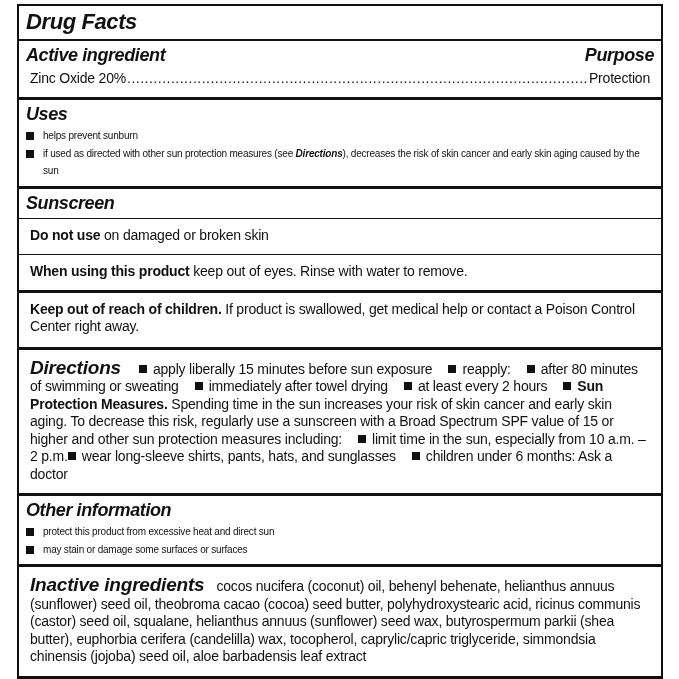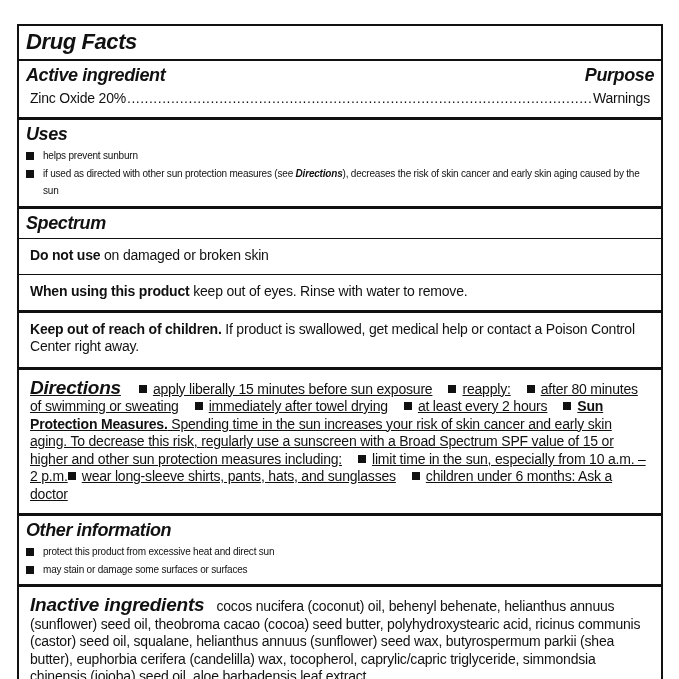--- a/index.html
+++ b/index.html
@@ -7,21 +7,21 @@
     padding: 0;
     background: #ffffff;
     font-family: "Liberation Sans", "DejaVu Sans", sans-serif;
     color: #111111;
   }
   .page {
     width: 679px;
     height: 679px;
     background: #ffffff;
     box-sizing: border-box;
-    padding: 24px 16px 7px 17px;
+    padding: 4px 16px 7px 17px;
     overflow: hidden;
   }
   .label {
     border: 2.5px solid #111111;
     background: #ffffff;
     box-sizing: border-box;
     min-height: 662px;
   }
   .sec {
     padding: 3px 7px 6px 7px;
@@ -128,59 +128,59 @@
     <div class="rule-thin"></div>
 
     <div class="sec">
       <div class="row">
         <h2>Active ingredient</h2>
         <h2>Purpose</h2>
       </div>
       <div class="row body-txt">
         <span>Zinc Oxide 20%</span>
         <span class="leader"></span>
-        <span>Warnings</span>
+        <span>Protection</span>
       </div>
     </div>
     <div class="rule-thick"></div>
 
     <div class="sec">
       <h2>Uses</h2>
       <ul class="sqlist">
         <li>
           <span class="sq"></span>
           <span>helps prevent sunburn</span>
         </li>
         <li>
           <span class="sq"></span>
           <span>if used as directed with other sun protection measures (see </span><span class="i">Directions</span><span>), decreases the risk of skin cancer and early skin aging caused by the sun</span>
         </li>
       </ul>
     </div>
     <div class="rule-thick"></div>
 
     <div class="sec" style="padding-bottom:4px;">
-      <h2>Spectrum</h2>
+      <h2>Sunscreen</h2>
     </div>
     <div class="rule-thin"></div>
     <div class="warn-row body-txt">
       <span class="b">Do not use</span><span> on damaged or broken skin</span>
     </div>
     <div class="rule-thin"></div>
     <div class="warn-row body-txt">
       <span class="b">When using this product</span><span> keep out of eyes. Rinse with water to remove.</span>
     </div>
     <div class="rule-thin"></div>
     <div class="rule-thin"></div>
     <div class="warn-row body-txt" style="padding-bottom:7px;">
       <span class="b">Keep out of reach of children.</span><span> If product is swallowed, get medical help or contact a Poison Control Center right away.</span>
     </div>
     <div class="rule-thick"></div>
 
-    <div class="sec" style="padding-top:5px;text-decoration:underline;">
+    <div class="sec" style="padding-top:5px;">
       <p>
         <span class="i inline-head">Directions</span><span class="sq-inline sq-first"></span><span>apply liberally 15 minutes before sun exposure</span><span class="sq-inline"></span><span>reapply:</span><span class="sq-inline"></span><span>after 80 minutes of swimming or sweating</span><span class="sq-inline"></span><span>immediately after towel drying</span><span class="sq-inline"></span><span>at least every 2 hours</span><span class="sq-inline"></span><span class="b">Sun Protection Measures.</span><span> Spending time in the sun increases your risk of skin cancer and early skin aging. To decrease this risk, regularly use a sunscreen with a Broad Spectrum SPF value of 15 or higher and other sun protection measures including:</span><span class="sq-inline"></span><span>limit time in the sun, especially from 10 a.m. – 2 p.m.</span><span class="sq-inline" style="margin-left:0;"></span><span>wear long-sleeve shirts, pants, hats, and sunglasses</span><span class="sq-inline"></span><span>children under 6 months: Ask a doctor</span>
       </p>
     </div>
     <div class="rule-thick"></div>
 
     <div class="sec">
       <h2>Other information</h2>
       <ul class="sqlist">
         <li>

